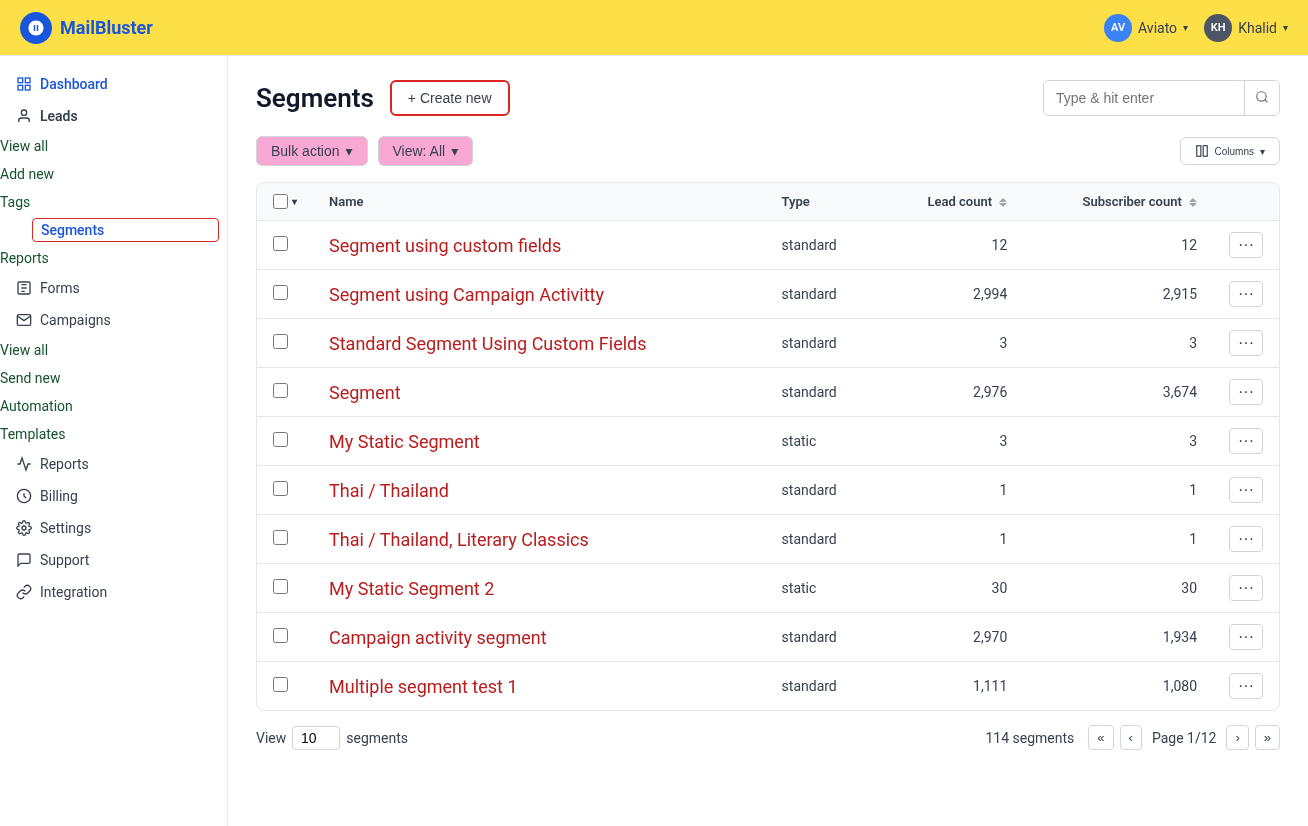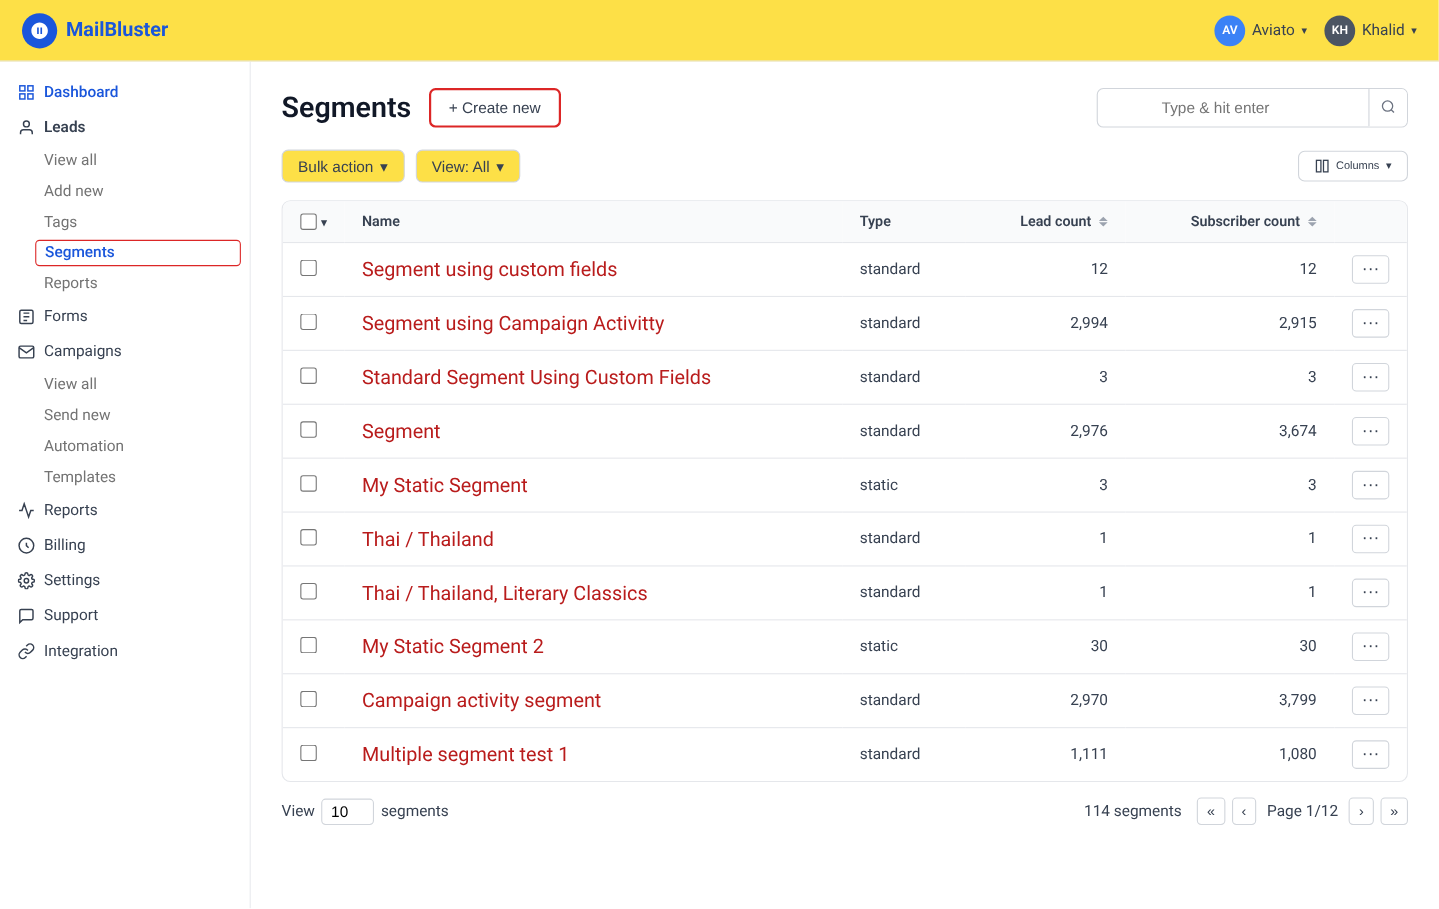--- a/index.html
+++ b/index.html
@@ -16,35 +16,35 @@
     .avatar-blue { background: #3b82f6; }
     .avatar-dark { background: #4b5563; }
 
     
     .layout { display: flex; flex: 1; overflow: hidden; }
 
     
     .sidebar { width: 228px; border-right: 1px solid #e5e7eb; background: #fff; padding: 12px 0; overflow-y: auto; flex-shrink: 0; }
     .sidebar-item { display: flex; align-items: center; gap: 8px; padding: 8px 16px; cursor: pointer; font-size: 14px; color: #374151; text-decoration: none; }
     .sidebar-item svg { width: 16px; height: 16px; flex-shrink: 0; }
-    .sidebar-sub { padding-left: 40px; font-size: 14px; color: #737373; display: block; padding-top: 6px; padding-bottom: 6px; cursor: pointer; }
+    .sidebar-sub { font-size: 14px; color: #14532d; display: block; padding-top: 6px; padding-bottom: 6px; cursor: pointer; }
     .sidebar-sub.active { color: #1a56db; font-weight: 500; border: 1px solid #dc2626; border-radius: 4px; padding: 3px 8px; margin: 2px 8px 2px 32px; }
 
     
     .main { flex: 1; overflow-y: auto; padding: 24px 28px; background: #fff; }
     .page-header { display: flex; align-items: center; gap: 16px; margin-bottom: 20px; }
     .page-title { font-size: 26px; font-weight: 600; color: #111827; }
     .btn-create { display: flex; align-items: center; gap: 6px; padding: 8px 16px; border: 2px solid #dc2626; border-radius: 6px; background: #fff; color: #374151; cursor: pointer; font-size: 14px; font-weight: 500; }
 
-    .search-box { margin-left: auto; display: flex; align-items: center; border: 1px solid #d1d5db; border-radius: 6px; overflow: hidden; height: 36px; padding-left: 46px; }
+    .search-box { margin-left: auto; display: flex; align-items: center; border: 1px solid #d1d5db; border-radius: 6px; overflow: hidden; height: 36px; }
     .search-box input { border: none; outline: none; padding: 0 12px; font-size: 14px; color: #9ca3af; width: 200px; }
     .search-box button { border: none; background: #fff; padding: 0 10px; cursor: pointer; color: #6b7280; height: 100%; border-left: 1px solid #d1d5db; }
 
     .toolbar { display: flex; align-items: center; gap: 10px; margin-bottom: 16px; }
-    .btn-dropdown { display: flex; align-items: center; gap: 6px; padding: 6px 14px; border: 1px solid #d1d5db; border-radius: 6px; background: #fde047; cursor: pointer; font-size: 14px; color: #374151; }
+    .btn-dropdown { display: flex; align-items: center; gap: 6px; padding: 6px 14px; border: 1px solid #d1d5db; border-radius: 6px; background: #f9a8d4; cursor: pointer; font-size: 14px; color: #374151; }
     .btn-columns { margin-left: auto; display: flex; align-items: center; gap: 6px; padding: 6px 14px; border: 1px solid #d1d5db; border-radius: 6px; background: #fff; cursor: pointer; font-size: 10px; color: #374151; }
 
     
     .table-wrap { border: 1px solid #e5e7eb; border-radius: 8px; overflow: hidden; }
     table { width: 100%; border-collapse: collapse; }
     thead tr { background: #f9fafb; }
     th { padding: 11px 16px; text-align: left; font-size: 13px; font-weight: 600; color: #374151; border-bottom: 1px solid #e5e7eb; white-space: nowrap; }
     th.right, td.right { text-align: right; }
     th .sort-icon { display: inline-flex; flex-direction: column; margin-left: 4px; vertical-align: middle; gap: 1px; }
     th .sort-icon span { width: 0; height: 0; display: block; }
@@ -361,21 +361,21 @@
     </tr>
             <tr>
       <td class="checkbox-cell">
         <input type="checkbox" style="">
       </td>
       <td class="name-cell">
         <a href="#">Campaign activity segment</a>
       </td>
       <td>standard</td>
       <td class="right">2,970</td>
-      <td class="right">3,799</td>
+      <td class="right">1,934</td>
       <td class="actions-cell">
         <button class="row-actions-btn">···</button>
       </td>
     </tr>
             <tr>
       <td class="checkbox-cell">
         <input type="checkbox" style="">
       </td>
       <td class="name-cell">
         <a href="#">Multiple segment test 1</a>

